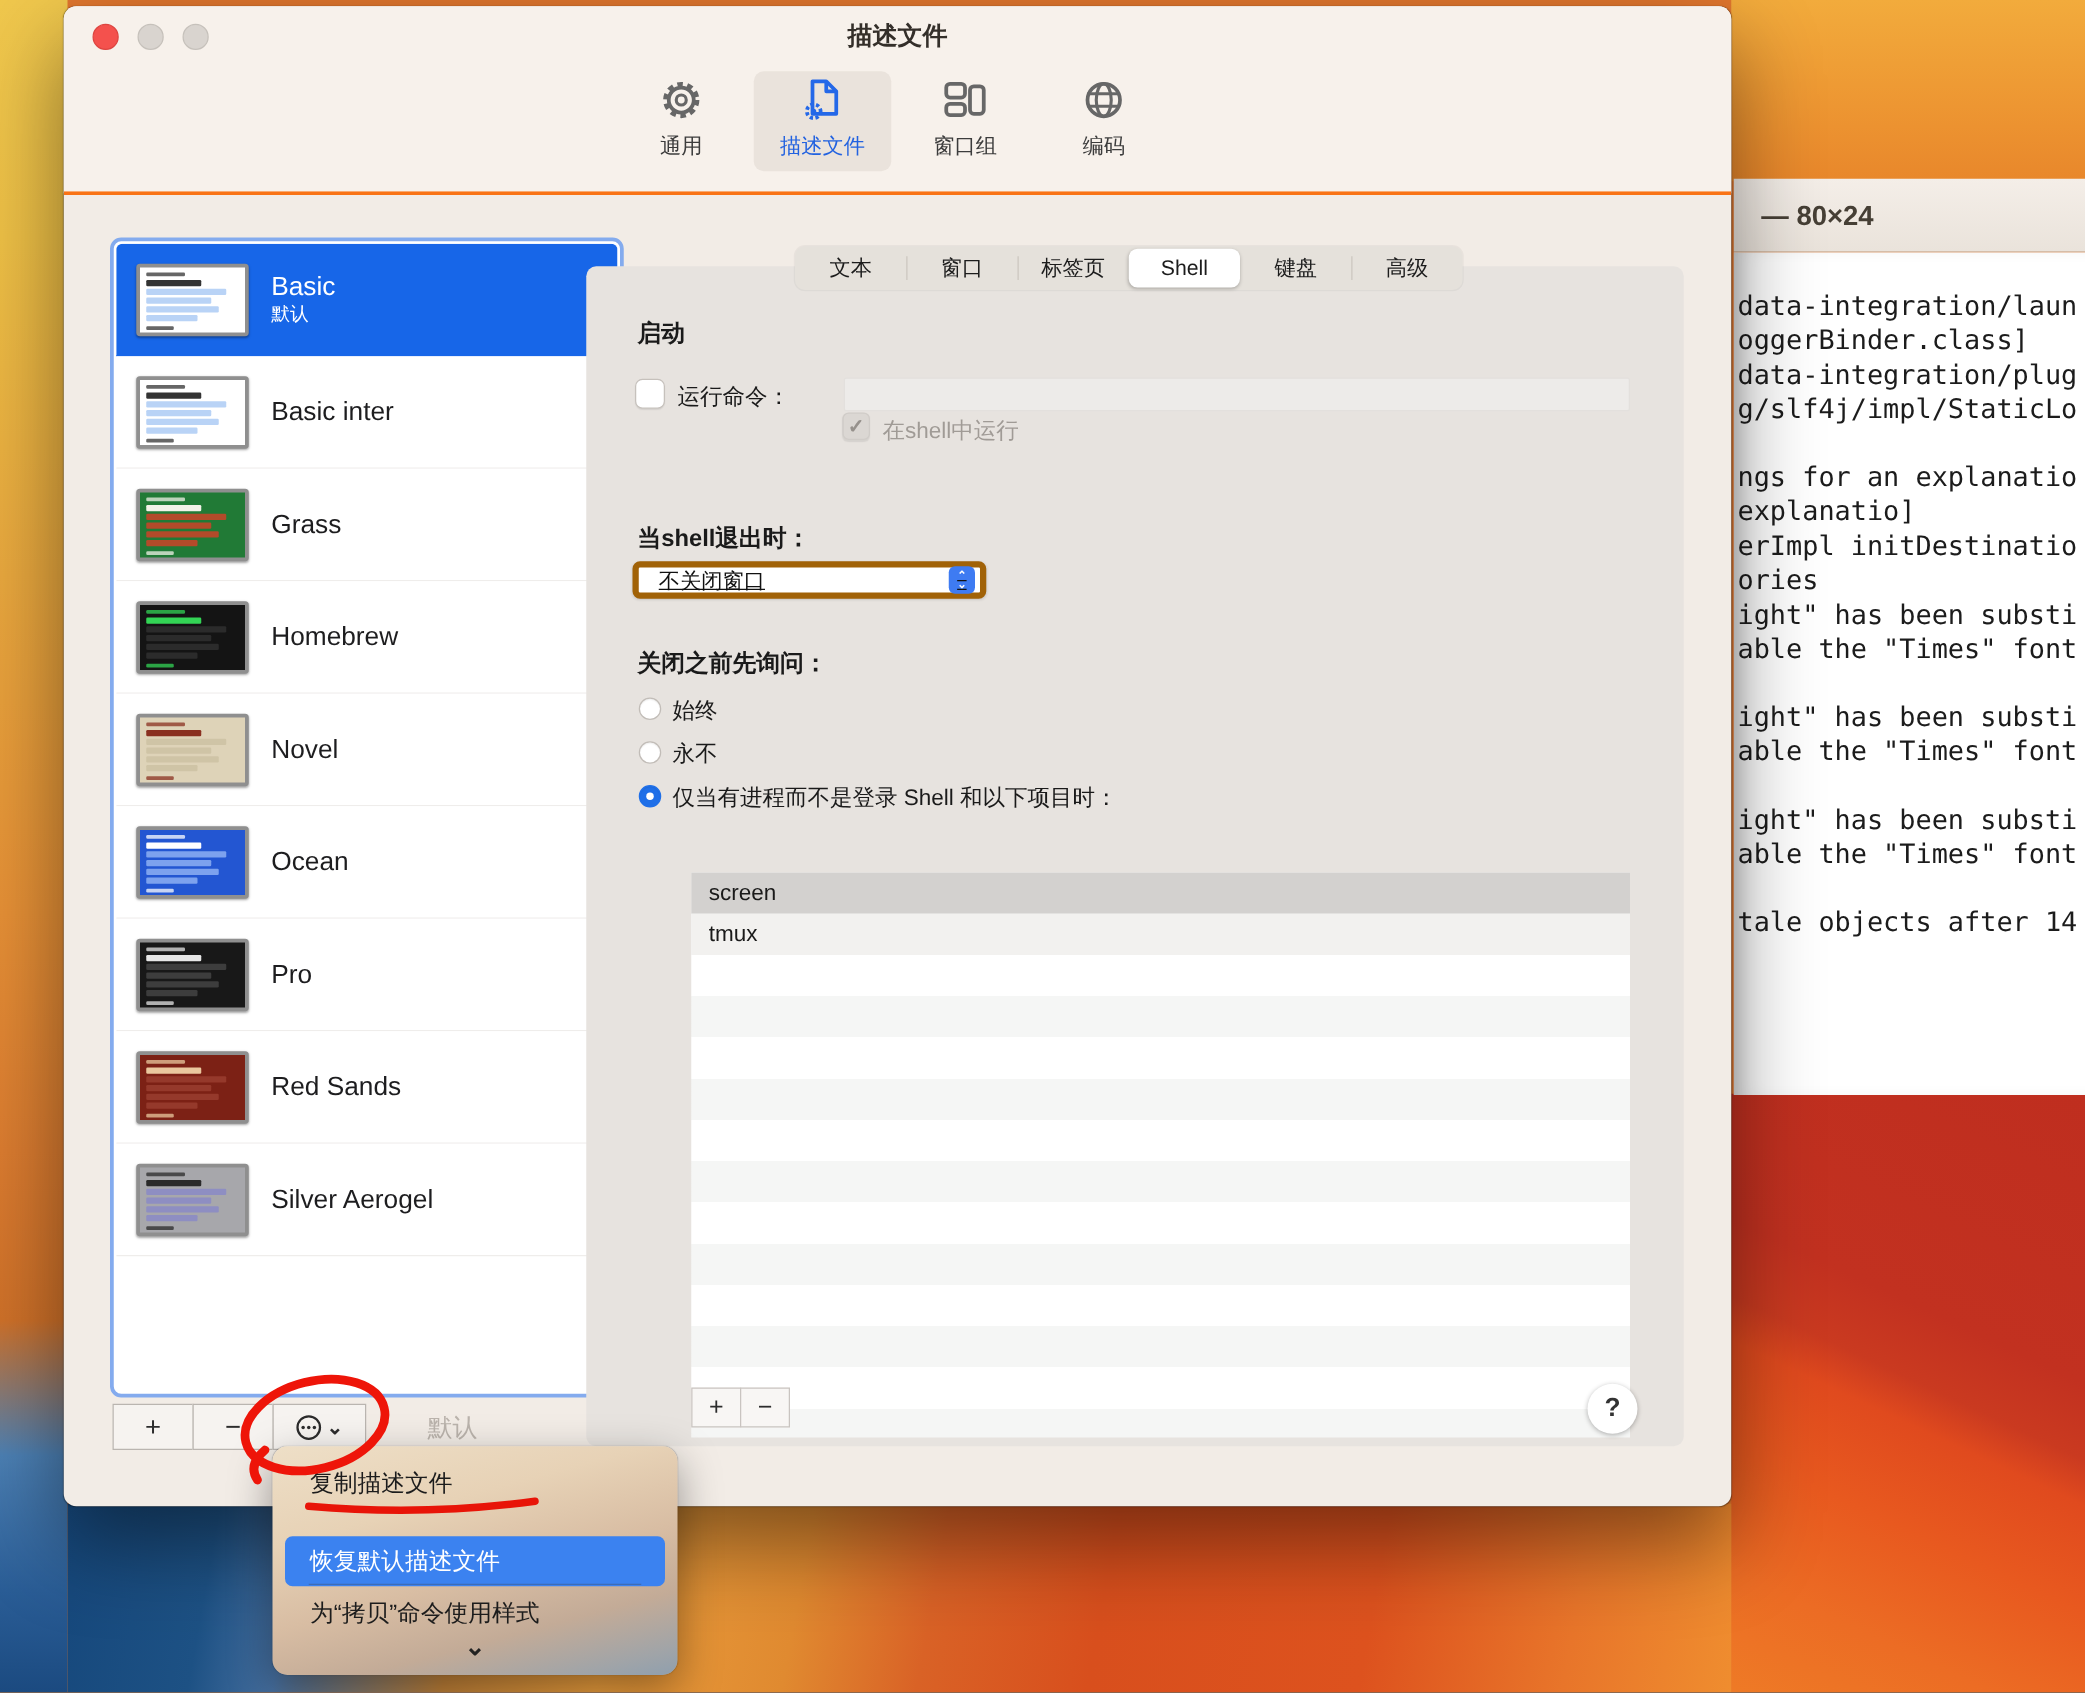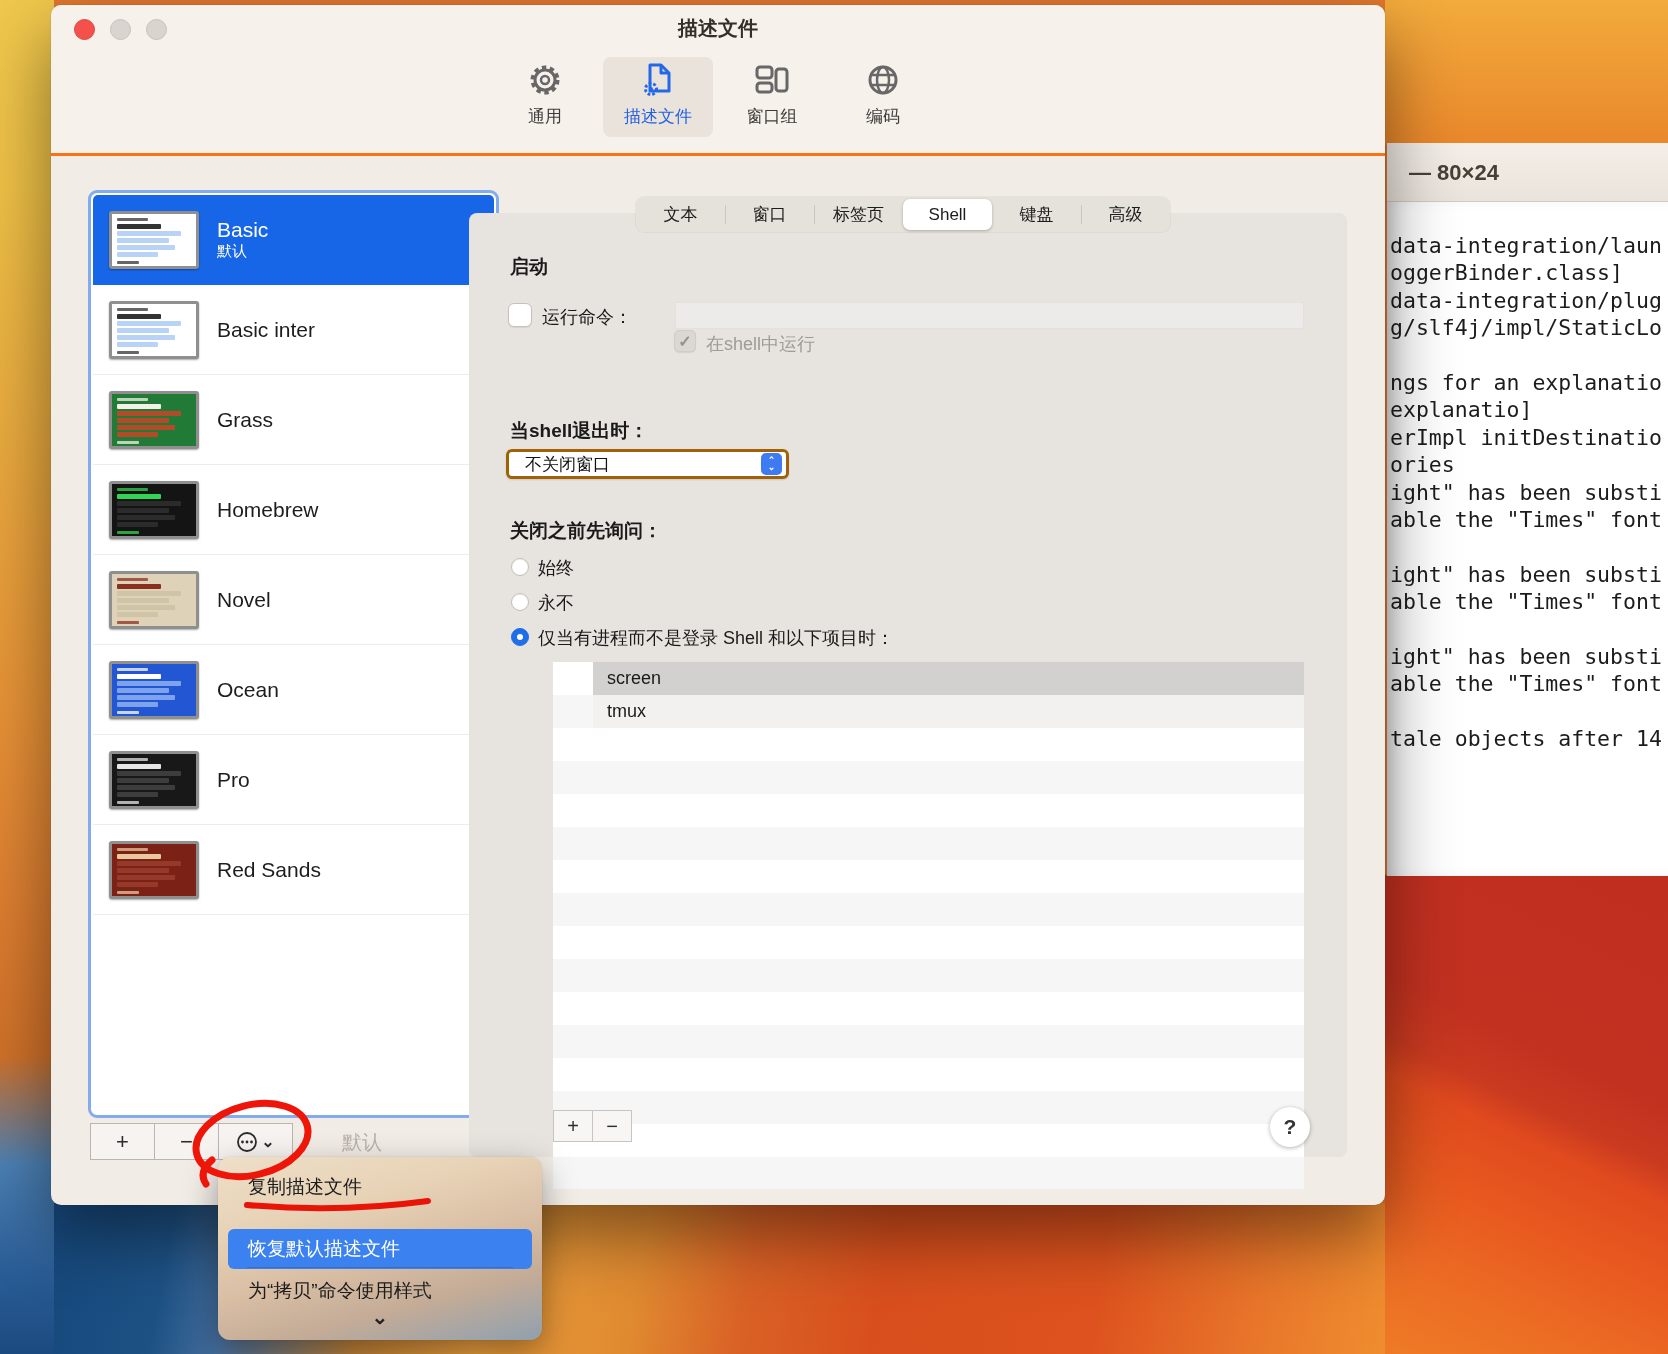--- a/index.html
+++ b/index.html
@@ -85,34 +85,34 @@
     box-shadow:0 1px 3px rgba(0,0,0,.25);font-weight:normal;}
   .tab.sel::before,.tab.sel + .tab::before{display:none;}
 
   .hdr{position:absolute;font-size:19px;font-weight:bold;color:#1a1a1a;}
   .lbl{position:absolute;font-size:18px;color:#1a1a1a;}
   .checkbox{position:absolute;width:24px;height:24px;background:#fff;border:1px solid #c6c1bc;
     border-radius:6px;box-shadow:0 1px 1px rgba(0,0,0,.08);}
   .checkbox.dis{width:22px;height:22px;background:#dbd7d3;border-color:#d0ccc8;border-radius:5px;
     color:#96918c;font-size:16px;text-align:center;line-height:21px;font-weight:bold;}
   .field{position:absolute;background:#edebe9;border-radius:2px;border:1px solid #e3e0dd;}
-  .popup{position:absolute;background:#fff;border:3px solid #a16207;border-radius:6px;
-    box-shadow:0 1px 2px rgba(0,0,0,.12);display:flex;align-items:center;font-size:17px;color:#111;}
+  .popup{position:absolute;background:#fff;border:5px solid #a16207;border-radius:6px;
+    box-shadow:0 1px 2px rgba(0,0,0,.12);display:flex;align-items:center;font-size:17px;color:#111;text-decoration:underline;}
   .popup .ptxt{padding-left:16px;flex:1;}
   .stepper{width:21px;height:22px;margin-right:4px;background:#3e7bf2;border-radius:5px;
     color:#fff;display:flex;flex-direction:column;align-items:center;justify-content:center;
     font-size:9px;line-height:7px;font-weight:bold;}
   .radio{position:absolute;width:18px;height:18px;border-radius:50%;background:#fff;
     border:1px solid #c2bdb8;box-shadow:inset 0 1px 1px rgba(0,0,0,.06);}
   .radio.sel{background:#1f6fe8;border-color:#1f6fe8;}
   .radio.sel::after{content:"";position:absolute;left:5px;top:5px;width:6px;height:6px;
     border-radius:50%;background:#fff;}
 
-  .plist{position:absolute;left:502px;top:657px;width:751px;height:527px;background:#fff;
-    background:repeating-linear-gradient(180deg,#fff 0 33px,#f5f6f5 33px 66px);padding-left:40px;}
+  .plist{position:absolute;left:502px;top:693px;width:751px;height:452px;background:#fff;
+    background:repeating-linear-gradient(180deg,#fff 0 33px,#f5f6f5 33px 66px);}
   .plrow{height:33px;line-height:33px;padding-left:14px;font-size:18px;color:#1a1a1a;}
   .plrow.sel{background:#d3d1cf;}
   .plrow.alt{background:#f2f1ef;}
   .listbtn{position:absolute;width:40px;height:32px;background:#f8f6f4;border:1px solid #c9c4c0;
     font-size:20px;color:#2c2c2c;display:flex;align-items:center;justify-content:center;}
   .helpbtn{position:absolute;left:1219px;top:1102px;width:40px;height:40px;border-radius:50%;
     background:#fff;box-shadow:0 1px 4px rgba(0,0,0,.3);display:flex;align-items:center;
     justify-content:center;font-size:21px;font-weight:bold;color:#333;}
 
   
@@ -330,20 +330,34 @@
                 <div class="t-head"></div>
                 <div class="t-row r1"></div>
                 <div class="t-row r2"></div>
                 <div class="t-row r3"></div>
                 <div class="t-row r4"></div>
                 <div class="t-prompt"></div>
           </div>
             </div>
           <div class="pname">Red Sands</div>
         </div>
+        <div class="prow">
+          <div class="thumbwrap">
+              <div class="thumb" style="--tb:#a7a7ab;--tx:#2a2a2a;--hl:#8e8ec2">
+            <div class="t-title"></div>
+                <div class="t-head"></div>
+                <div class="t-row r1"></div>
+                <div class="t-row r2"></div>
+                <div class="t-row r3"></div>
+                <div class="t-row r4"></div>
+                <div class="t-prompt"></div>
+          </div>
+            </div>
+          <div class="pname">Silver Aerogel</div>
+        </div>
       </div>
     </div>
 
     <div class="side-actions">
       <div class="sbtn">+</div>
       <div class="sbtn">−</div>
       <div class="sbtn more">
         <svg width="22" height="22" viewBox="0 0 22 22">
           <circle cx="11" cy="11" r="9" fill="none" stroke="#2c2c2c" stroke-width="1.8"></circle>
           <circle cx="6.5" cy="11" r="1.4" fill="#2c2c2c"></circle>

